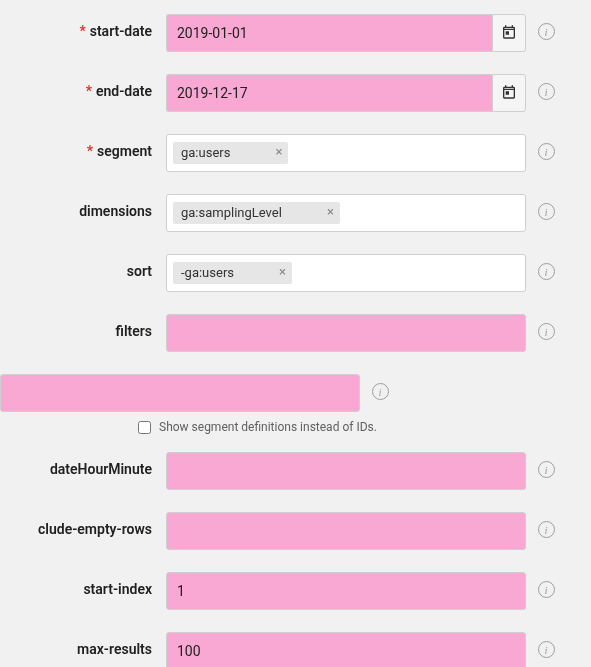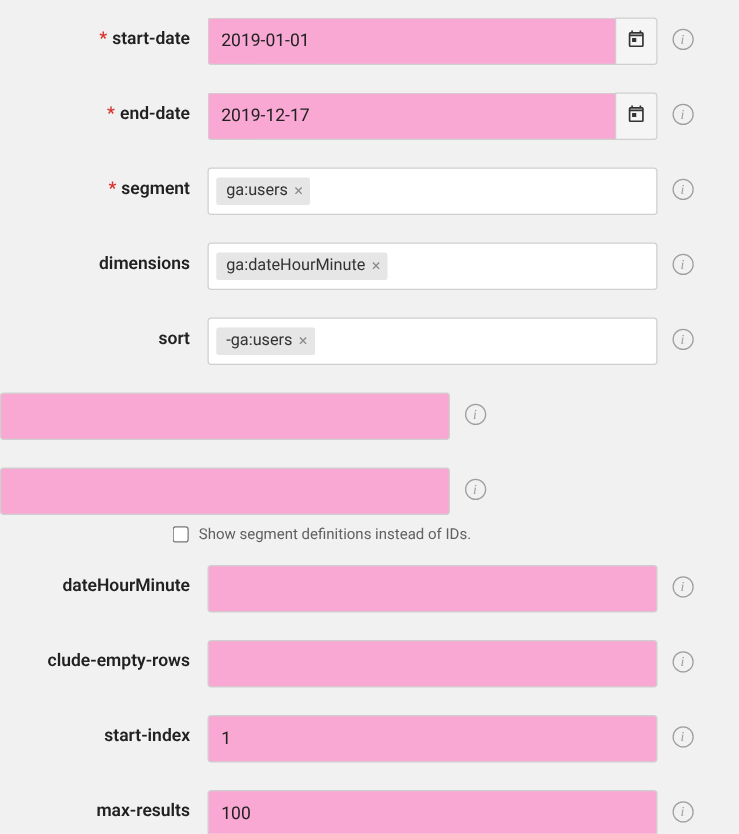--- a/index.html
+++ b/index.html
@@ -79,22 +79,23 @@
       gap: 4px;
       cursor: text;
     }
     .tag {
       background: #e6e6e6;
       border-radius: 2px;
       padding: 3px 6px 3px 8px;
       font-size: 13px;
       color: #333;
       display: inline-flex;
-      align-items: center;
+      align-items: flex-start;
       line-height: 1.2;
+      gap: 40px;
     }
     .tag-x {
       margin-left: 5px;
       color: #888;
       font-size: 13px;
       cursor: pointer;
       line-height: 1;
     }
     .info-col {
       width: 40px;
@@ -193,21 +194,21 @@
   <div class="info-col">
       <span class="info-icon">i</span>
     </div>
 </div>
 
 <div class="form-row">
   <div class="label-col"><span>dimensions</span></div>
   <div class="field-col">
     <div class="tag-input">
       <span class="tag">
-        <span>ga:dateHourMinute</span>
+        <span>ga:samplingLevel</span>
         <span class="tag-x">×</span>
       </span>
     </div>
   </div>
   <div class="info-col">
       <span class="info-icon">i</span>
     </div>
 </div>
 
 <div class="form-row">
@@ -219,20 +220,21 @@
         <span class="tag-x">×</span>
       </span>
     </div>
   </div>
   <div class="info-col">
       <span class="info-icon">i</span>
     </div>
 </div>
 
 <div class="form-row">
+  <div class="label-col"><span>filters</span></div>
   <div class="field-col">
     <input type="text" value="" style="">
   </div>
   <div class="info-col">
       <span class="info-icon">i</span>
     </div>
 </div>
 
 <div class="form-row">
   <div class="field-col">

